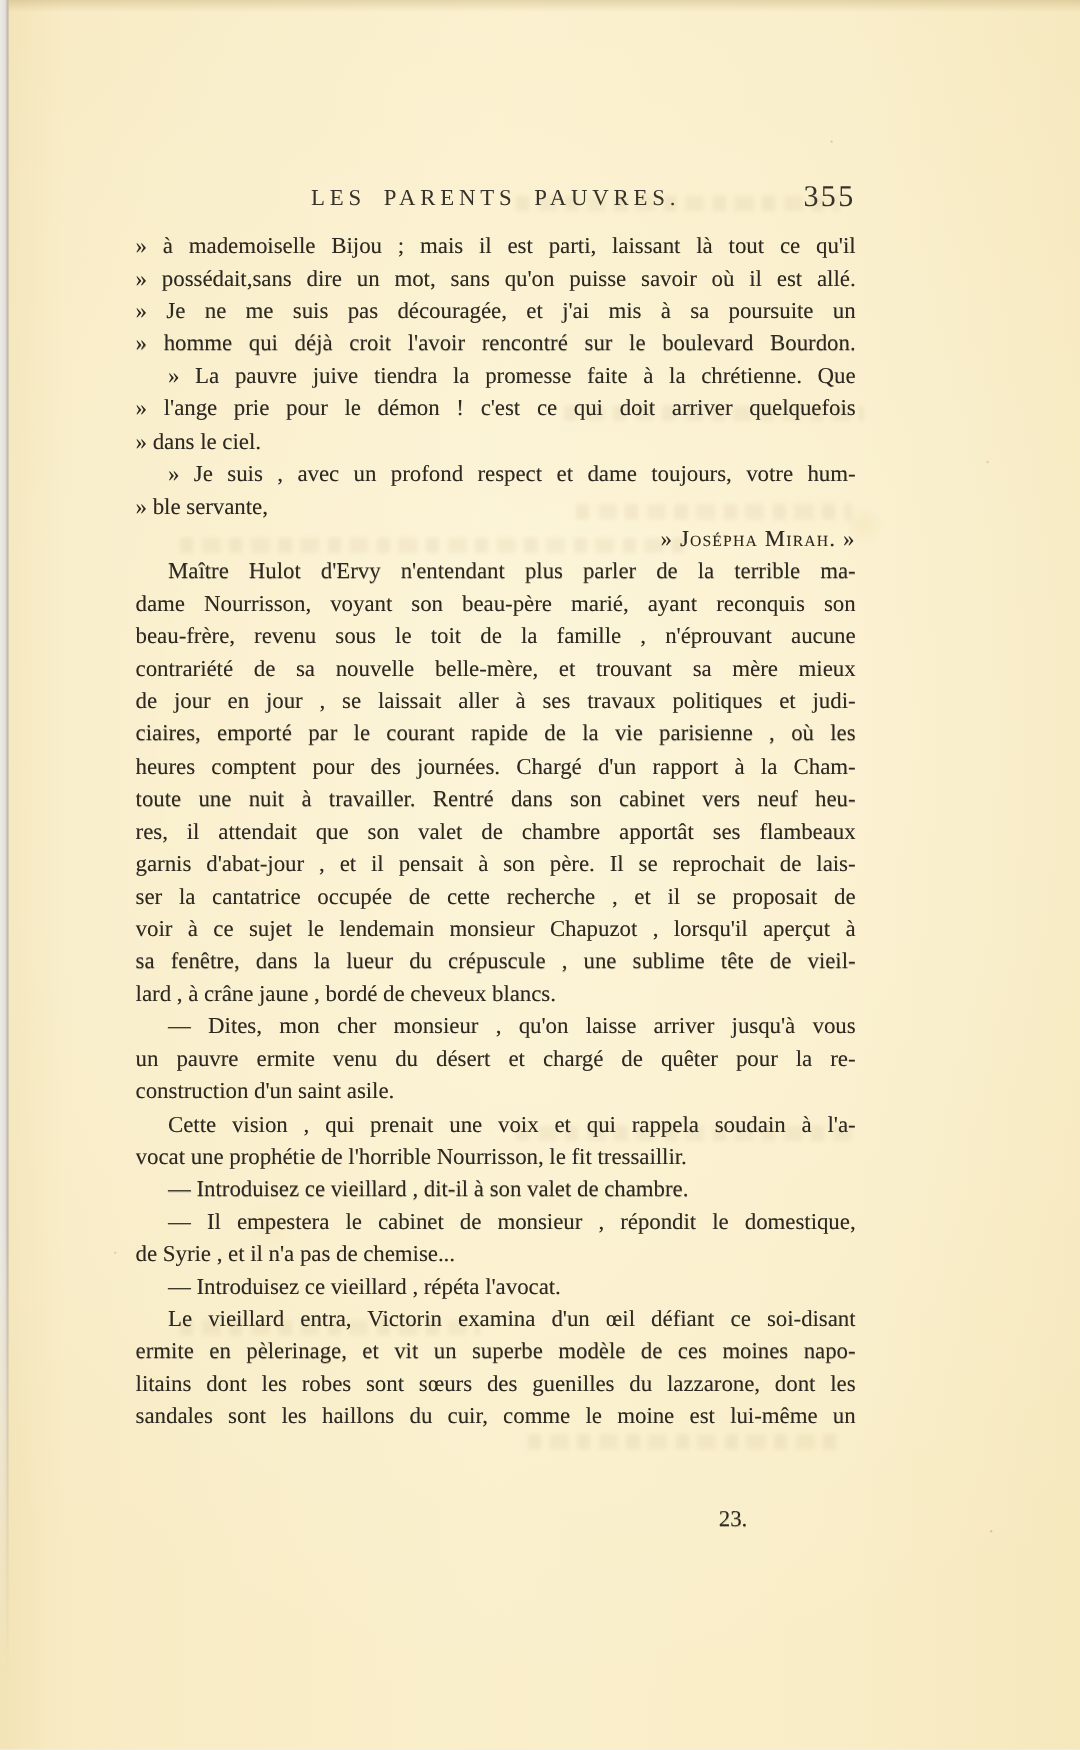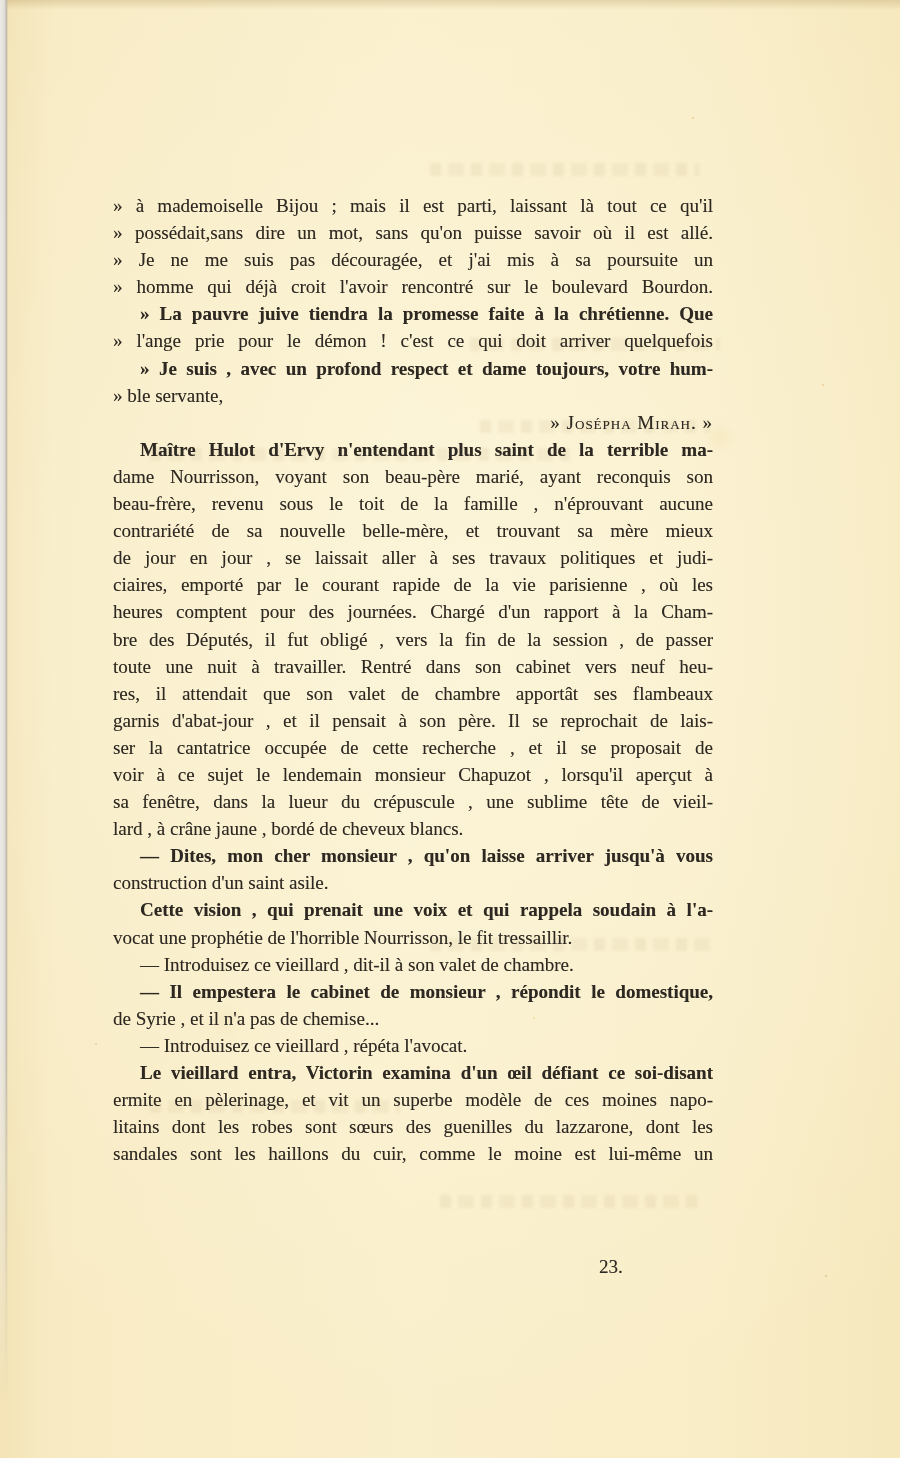--- a/index.html
+++ b/index.html
@@ -92,21 +92,21 @@
     position: absolute;
     left: 113px; top: 192px;
     width: 600px;
     font-size: 19px;
     line-height: 27.1px;
     color: #2d2821;
     text-shadow: 0.2px 0.2px 0 rgba(45,40,33,0.35);
   }
   .line { height: 27.1px; overflow: hidden; }
   .line.j  { text-align: justify; text-align-last: justify; font-family: Liberation Serif, serif; }
-  .line.ji { text-align: justify; text-align-last: justify; text-indent: 27px; font-weight: bold; }
+  .line.ji { text-align: justify; text-align-last: justify; text-indent: 27px; }
   .line.l  { text-align: left; }
   .line.li { text-align: left; text-indent: 27px; }
   .line.mirah {
     text-align: right;
     padding-left: 340px;
     font-variant: small-caps;
     letter-spacing: 1px;
   }
   .signature-line {
     position: absolute;
@@ -128,47 +128,52 @@
   <div class="scan-edge-left"></div>
 
   <div class="bleed" style="left:430px; top:163px;  width:270px;"></div>
   <div class="bleed" style="left:470px; top:338px;  width:250px;"></div>
   <div class="bleed" style="left:480px; top:420px;  width:230px;"></div>
   <div class="bleed" style="left:150px; top:448px;  width:420px;"></div>
   <div class="bleed" style="left:430px; top:938px;  width:280px;"></div>
   <div class="bleed" style="left:150px; top:1100px; width:250px;"></div>
   <div class="bleed" style="left:440px; top:1195px; width:260px;"></div>
 
+  <div class="running-header">
+    <div class="header-title">LES PARENTS PAUVRES.</div>
+    <div class="page-number">355</div>
+  </div>
 
   <div class="text-body">
       <div class="line j">» à mademoiselle Bijou ; mais il est parti, laissant là tout ce qu'il</div>
       <div class="line j">» possédait,sans dire un mot, sans qu'on puisse savoir où il est allé.</div>
       <div class="line j">» Je ne me suis pas découragée, et j'ai mis à sa poursuite un</div>
       <div class="line j">» homme qui déjà croit l'avoir rencontré sur le boulevard Bourdon.</div>
       <div class="line ji">» La pauvre juive tiendra la promesse faite à la chrétienne. Que</div>
       <div class="line j">» l'ange prie pour le démon ! c'est ce qui doit arriver quelquefois</div>
+      <div class="line l">» dans le ciel.</div>
       <div class="line ji">» Je suis , avec un profond respect et dame toujours, votre hum-</div>
       <div class="line l">» ble servante,</div>
       <div class="line mirah">» Josépha Mirah. »</div>
-      <div class="line ji">Maître Hulot d'Ervy n'entendant plus saint de la terrible ma-</div>
+      <div class="line ji">Maître Hulot d'Ervy n'entendant plus parler de la terrible ma-</div>
       <div class="line j">dame Nourrisson, voyant son beau-père marié, ayant reconquis son</div>
       <div class="line j">beau-frère, revenu sous le toit de la famille , n'éprouvant aucune</div>
       <div class="line j">contrariété de sa nouvelle belle-mère, et trouvant sa mère mieux</div>
       <div class="line j">de jour en jour , se laissait aller à ses travaux politiques et judi-</div>
       <div class="line j">ciaires, emporté par le courant rapide de la vie parisienne , où les</div>
       <div class="line j">heures comptent pour des journées. Chargé d'un rapport à la Cham-</div>
-      <div class="line j">bre des Députés, il fut obligé , vers la fin de la session , de passer</div>
       <div class="line j">toute une nuit à travailler. Rentré dans son cabinet vers neuf heu-</div>
       <div class="line j">res, il attendait que son valet de chambre apportât ses flambeaux</div>
       <div class="line j">garnis d'abat-jour , et il pensait à son père. Il se reprochait de lais-</div>
       <div class="line j">ser la cantatrice occupée de cette recherche , et il se proposait de</div>
       <div class="line j">voir à ce sujet le lendemain monsieur Chapuzot , lorsqu'il aperçut à</div>
       <div class="line j">sa fenêtre, dans la lueur du crépuscule , une sublime tête de vieil-</div>
       <div class="line l">lard , à crâne jaune , bordé de cheveux blancs.</div>
       <div class="line ji">— Dites, mon cher monsieur , qu'on laisse arriver jusqu'à vous</div>
+      <div class="line j">un pauvre ermite venu du désert et chargé de quêter pour la re-</div>
       <div class="line l">construction d'un saint asile.</div>
       <div class="line ji">Cette vision , qui prenait une voix et qui rappela soudain à l'a-</div>
       <div class="line l">vocat une prophétie de l'horrible Nourrisson, le fit tressaillir.</div>
       <div class="line li">— Introduisez ce vieillard , dit-il à son valet de chambre.</div>
       <div class="line ji">— Il empestera le cabinet de monsieur , répondit le domestique,</div>
       <div class="line l">de Syrie , et il n'a pas de chemise...</div>
       <div class="line li">— Introduisez ce vieillard , répéta l'avocat.</div>
       <div class="line ji">Le vieillard entra, Victorin examina d'un œil défiant ce soi-disant</div>
       <div class="line j">ermite en pèlerinage, et vit un superbe modèle de ces moines napo-</div>
       <div class="line j">litains dont les robes sont sœurs des guenilles du lazzarone, dont les</div>

